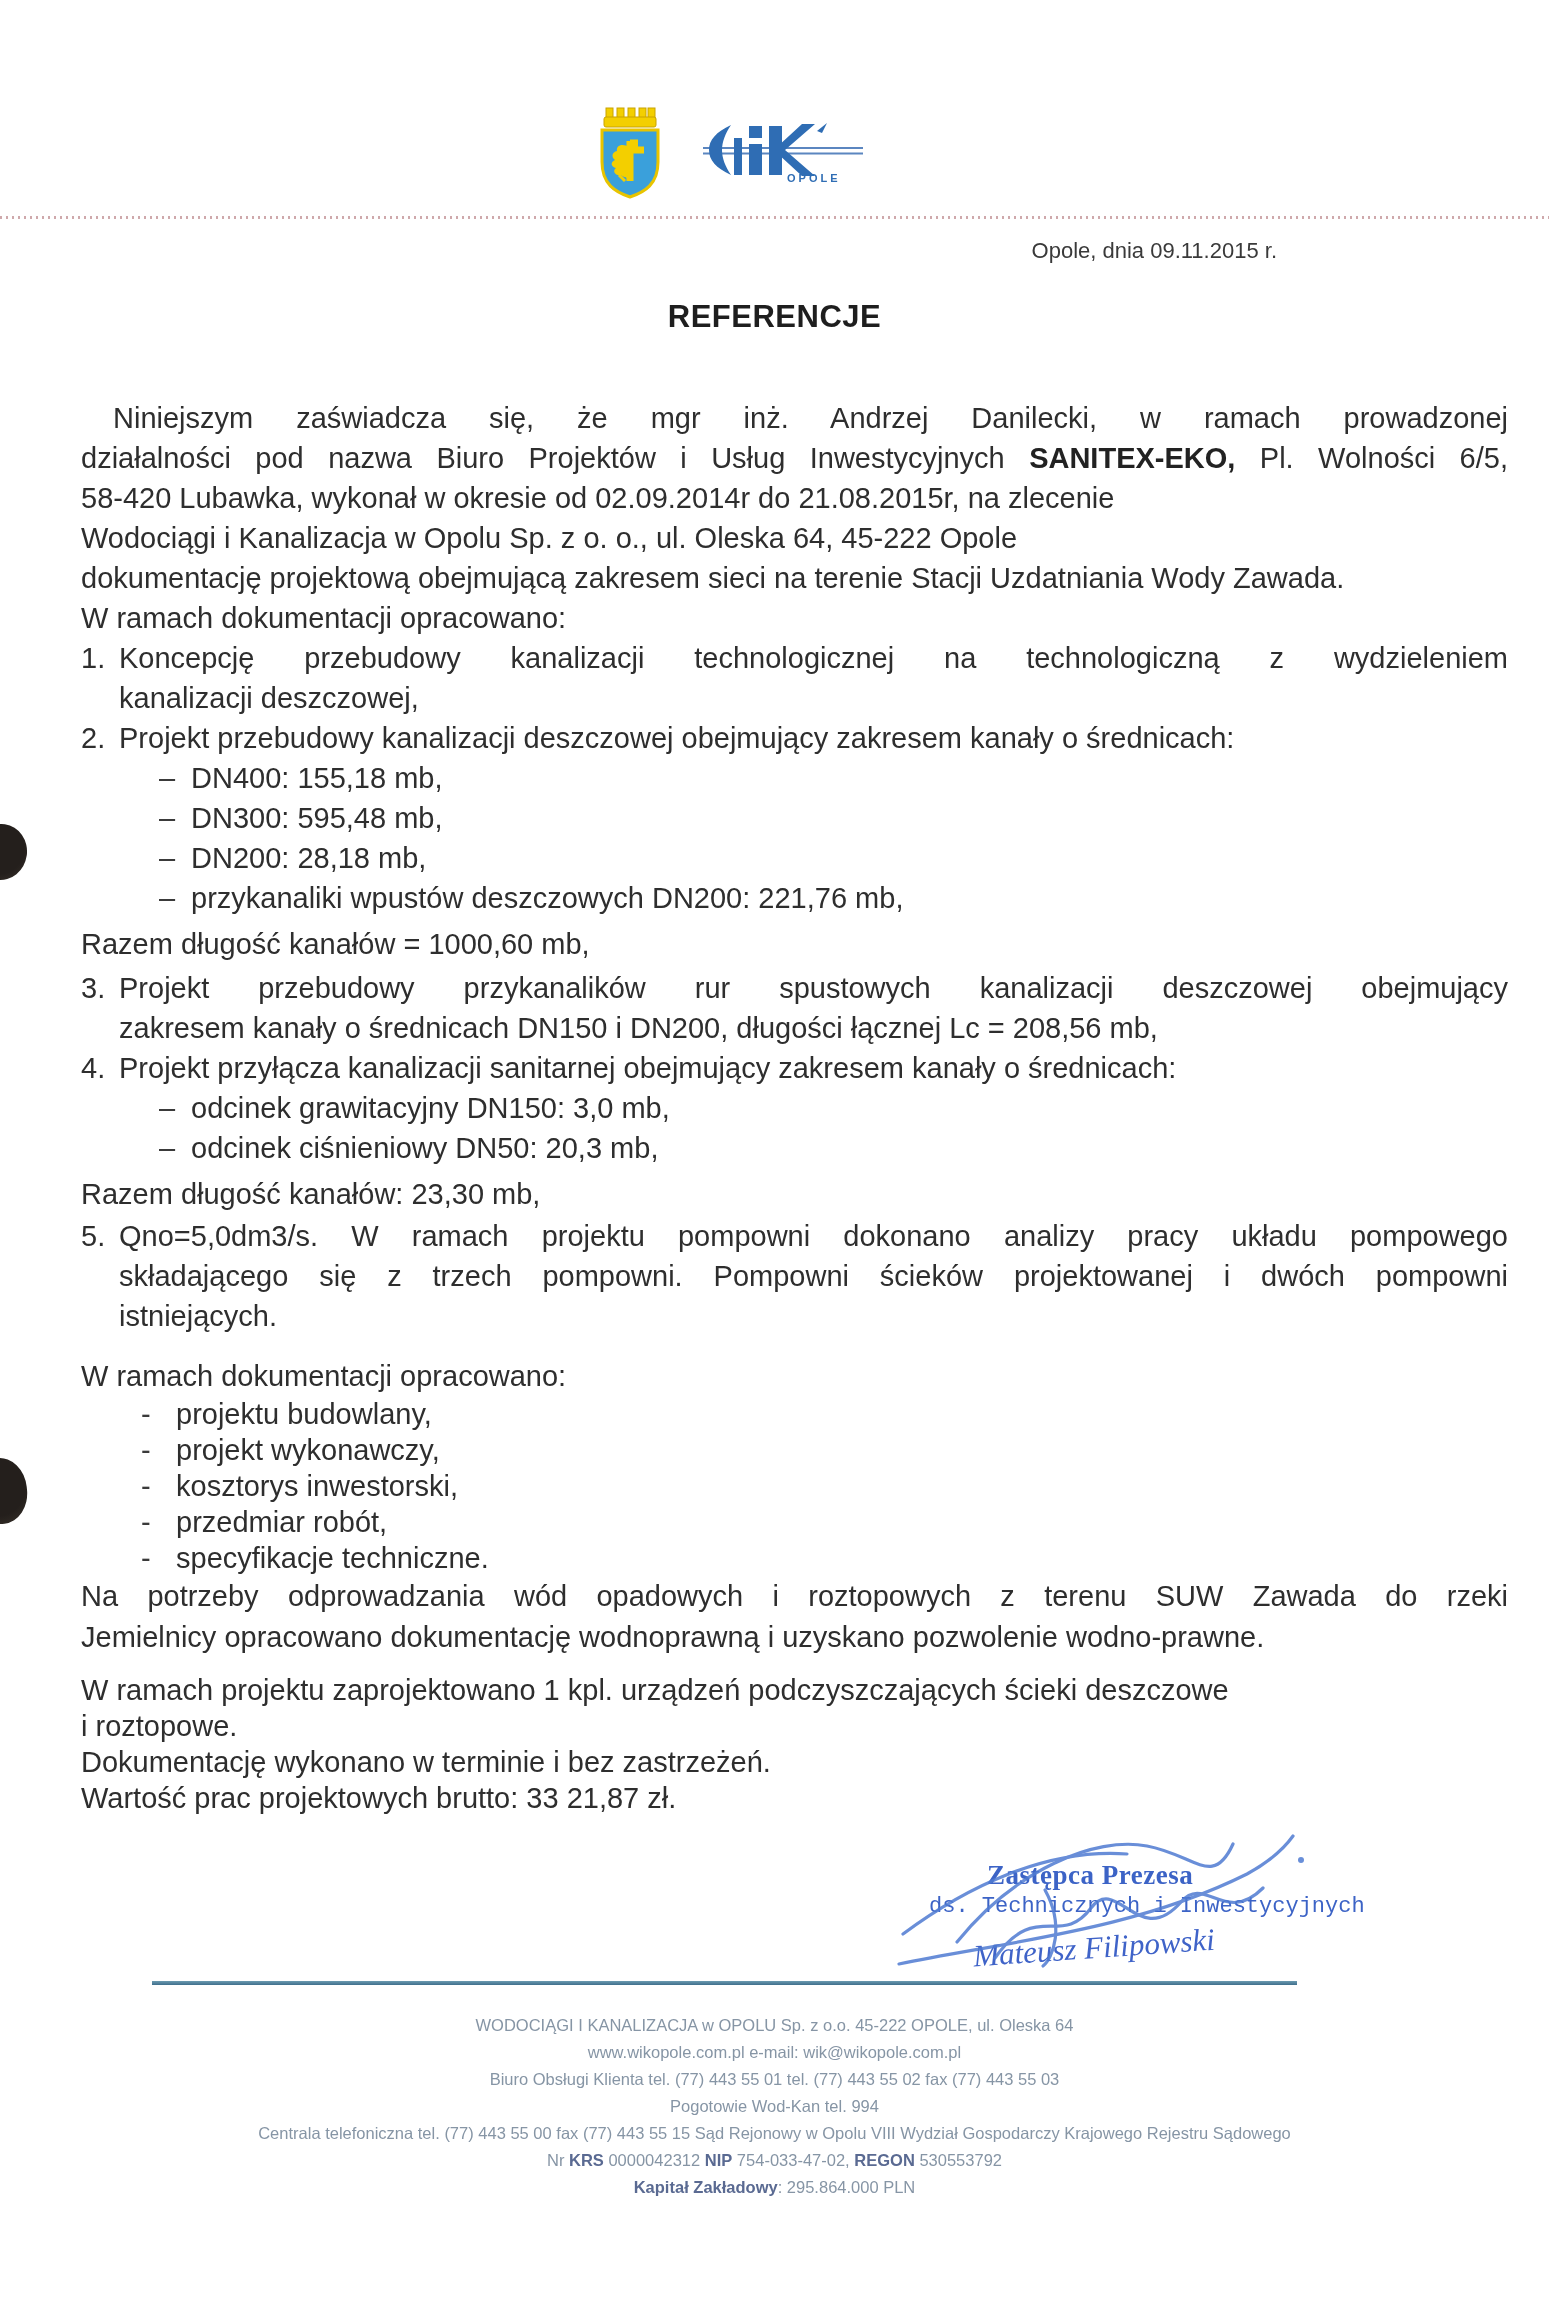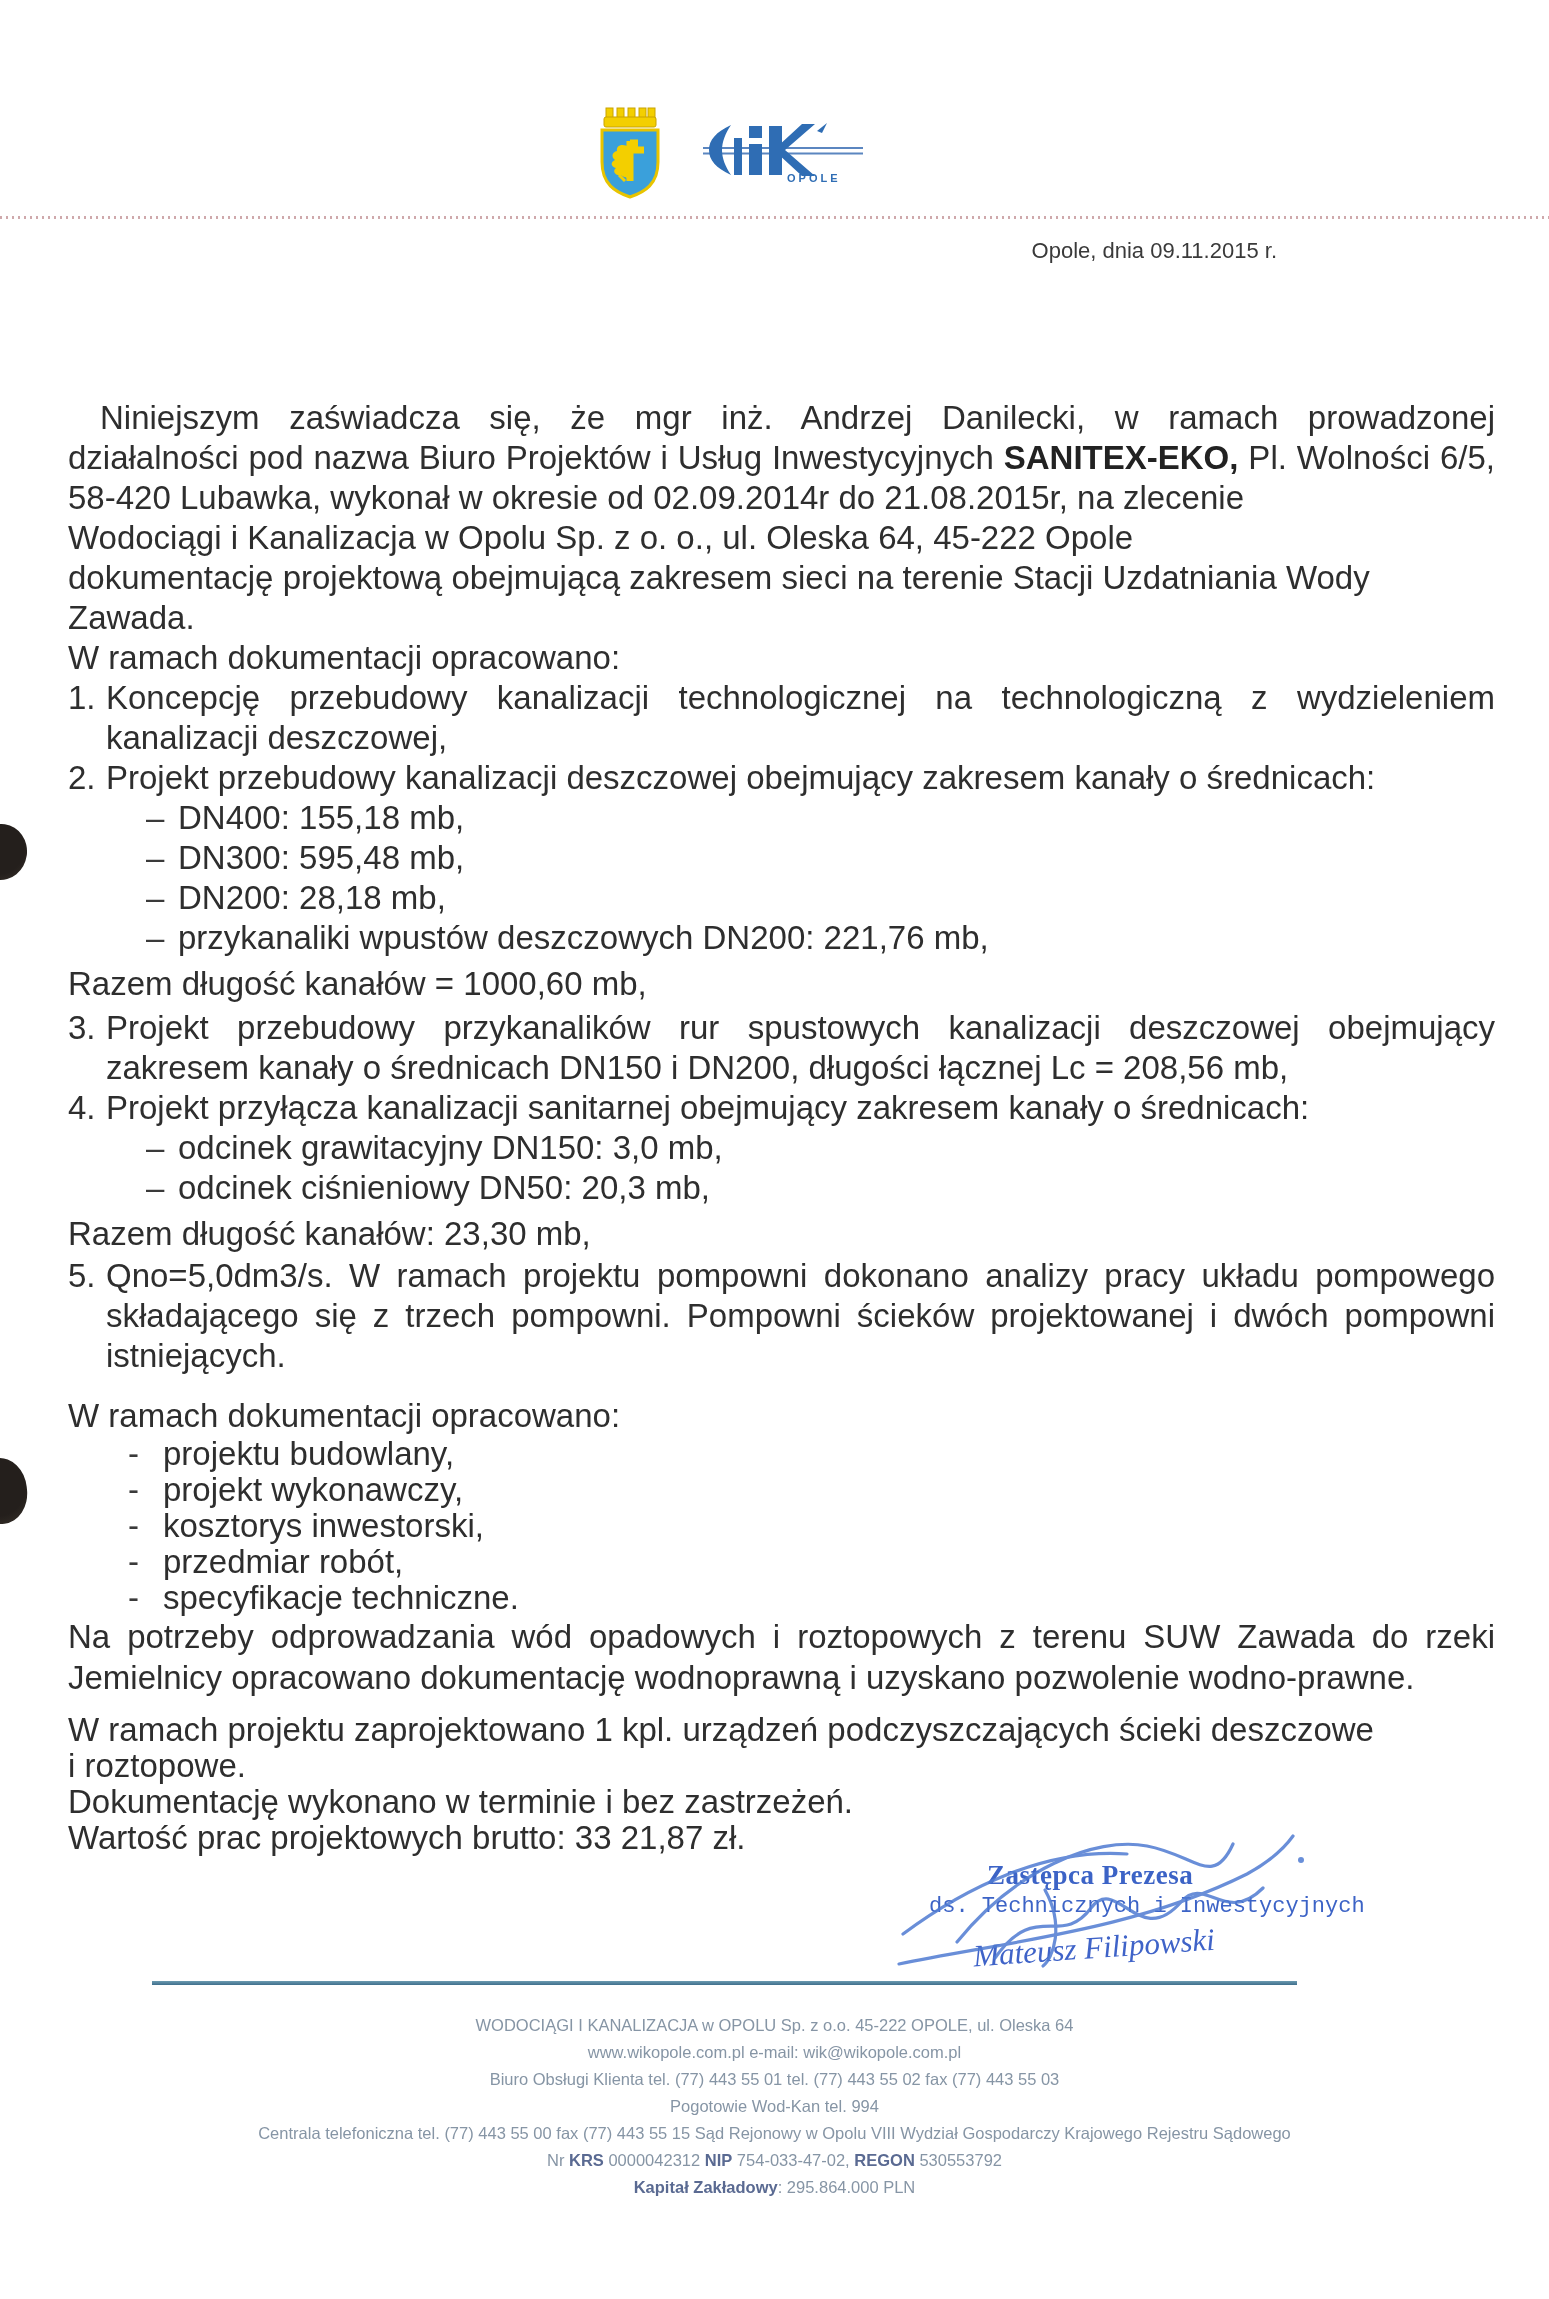--- a/index.html
+++ b/index.html
@@ -7,21 +7,21 @@
         font-family:"Liberation Sans",sans-serif;color:#2e2e2e;}
   
   .crest{position:absolute;left:597px;top:103px;width:66px;height:97px;}
   .wik-logo{position:absolute;left:703px;top:121px;width:160px;height:64px;}
   .dotline{position:absolute;left:0;top:216px;width:1549px;height:3px;
            background:repeating-linear-gradient(90deg,#cfa9ac 0 2px,rgba(0,0,0,0) 2px 6px);}
   .dateline{position:absolute;top:238px;right:272px;font-size:22px;color:#3a3a3a;}
   .title{position:absolute;top:299px;left:0;width:1549px;text-align:center;
          font-size:31px;font-weight:bold;color:#1e1e1e;letter-spacing:.5px;}
   
-  .doc{position:absolute;left:68px;top:398px;width:1427px;font-size:33px;line-height:40px;}
+  .doc{position:absolute;left:81px;top:398px;width:1427px;font-size:29px;line-height:40px;}
   .ln{white-space:normal;}
   .jl{text-align:justify;text-align-last:justify;}
   .indent{text-indent:32px;}
   .item{display:flex;align-items:flex-start;}
   .item .num{flex:0 0 38px;}
   .item .itxt{flex:1 1 auto;min-width:0;}
   .drow{display:flex;}
   .drow.style1{margin-left:78px;}
   .drow.style1 .dash{flex:0 0 32px;color:#3a3a3a;}
   .drow.style2{margin-left:60px;line-height:36px;}
@@ -85,20 +85,21 @@
     <rect x="66" y="5" width="13" height="49" fill="#2f6db4"></rect>
     <polygon points="112,3 82,29 112,55 99,55 74,32 74,26 99,3" fill="#2f6db4"></polygon>
     <polygon points="114,10 124,2 119,12" fill="#2f6db4"></polygon>
     <text x="84" y="61" font-family="Liberation Sans, sans-serif" font-size="11" font-weight="bold" letter-spacing="3" fill="#2f6db4">OPOLE</text>
   </svg>
 
   <div class="dotline"></div>
 
   <div class="dateline">Opole, dnia 09.11.2015 r.</div>
 
+  <div class="title">REFERENCJE</div>
 
   <div class="doc">
 
     <div>
       <div class="ln jl indent">Niniejszym zaświadcza się, że mgr inż. Andrzej Danilecki, w ramach prowadzonej</div>
       <div class="ln jl"><span>działalności pod nazwa Biuro Projektów i Usług Inwestycyjnych </span><b class="brand">SANITEX-EKO,</b><span> Pl. Wolności 6/5,</span></div>
       <div class="ln">58-420 Lubawka, wykonał w okresie od 02.09.2014r do 21.08.2015r, na zlecenie</div>
       <div class="ln">Wodociągi i Kanalizacja w Opolu Sp. z o. o., ul. Oleska 64, 45-222 Opole</div>
       <div class="ln">dokumentację projektową obejmującą zakresem sieci na terenie Stacji Uzdatniania Wody Zawada.</div>
       <div class="ln">W ramach dokumentacji opracowano:</div>

